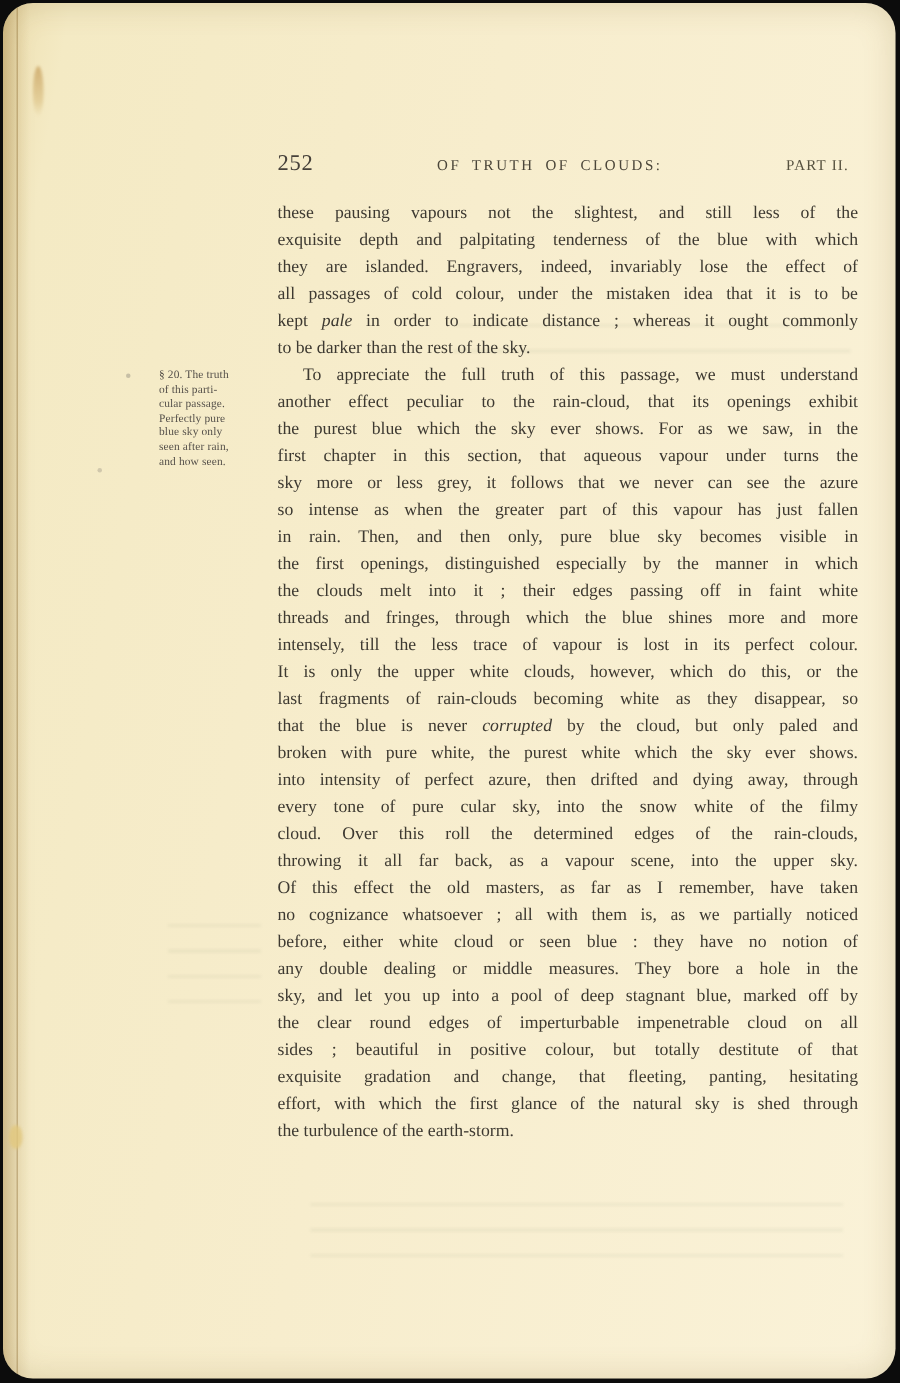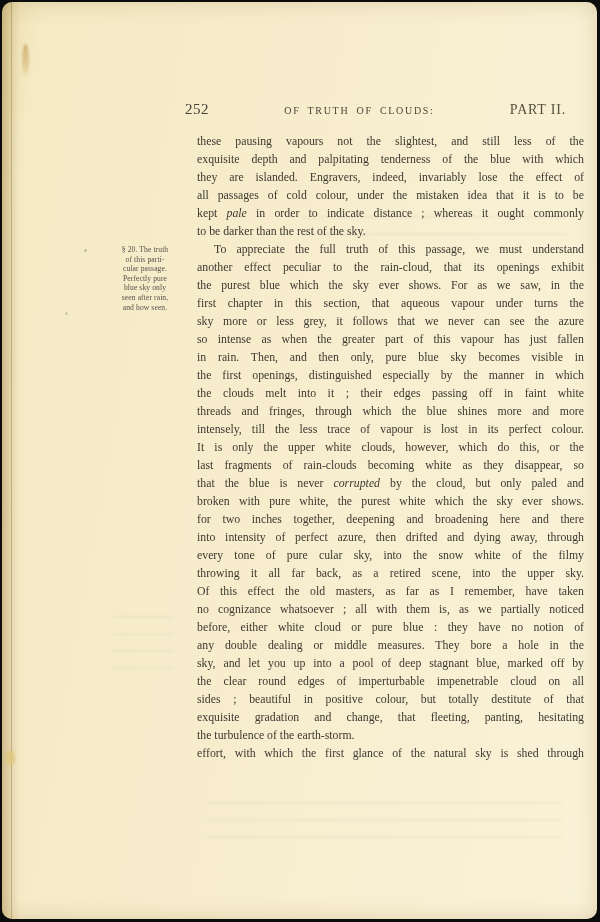--- a/index.html
+++ b/index.html
@@ -4,54 +4,54 @@
 <style>
   html,body { margin:0; padding:0; }
   body {
     width:600px; height:922px; position:relative;
     background:#0c0c0c;
     font-family:"Liberation Serif", serif;
     overflow:hidden;
   }
   .page {
     position:absolute; left:2px; top:2px; right:3px; bottom:3px;
-    border-radius:10px; overflow:hidden;
+    border-radius:20px; overflow:hidden;
     background:linear-gradient(100deg,#eee0b2 0%,#f4eac4 6%,#f7edcd 45%,#faf2d8 100%);
     box-shadow:inset 0 0 22px rgba(120,90,30,.20);
     text-decoration:underline;
   }
   .gutter {
     position:absolute; left:0; top:0; bottom:0; width:18px;
     background:linear-gradient(90deg, rgba(150,110,40,.30), rgba(150,110,40,.10) 55%, rgba(150,110,40,0));
   }
   .crease {
     position:absolute; left:9px; top:0; bottom:0; width:1px;
     background:rgba(130,95,35,.35);
   }
   .header {
     position:absolute; left:183px; top:99px; width:387px;
     display:flex; align-items:baseline; color:#46413a;
   }
   .pagenum { font-size:15px; letter-spacing:.5px; }
   .runtitle { flex:1; text-align:center; font-size:10px; letter-spacing:1.7px; word-spacing:3px; color:#4a4539; }
-  .partlabel { font-size:14px; letter-spacing:.8px; color:#56513f; padding-right:6px; }
+  .partlabel { font-size:10px; letter-spacing:.8px; color:#56513f; padding-right:6px; }
   .body-text {
     position:absolute; left:183px; top:130px; width:387px;
-    font-size:11.8px; line-height:18px; color:#3d3931;margin-left:12px;
+    font-size:11.8px; line-height:18px; color:#3d3931;
   }
   .body-text .line { height:18px; overflow:hidden; white-space:normal; }
   .just { text-align:justify; }
   .just::after { content:""; display:inline-block; width:100%; height:0; }
   .indent { text-indent:17px; }
   .line i { font-style:italic; }
   .margin-note {
     position:absolute; left:104px; top:243px; width:78px;
     font-size:7.6px; line-height:9.6px; color:#55504a; letter-spacing:.1px;
   }
-  .margin-note .line { height:9.6px; overflow:hidden;text-align:center; }
+  .margin-note .line { height:9.6px; overflow:hidden; }
   .speck { position:absolute; border-radius:50%; pointer-events:none; }
   .speck-1 { left:20px; top:42px; width:7px; height:34px; opacity:.55; filter:blur(1px);
              background:linear-gradient(180deg,#b7863a,#d9bd7e 70%, rgba(217,189,126,0)); }
   .speck-2 { left:82px; top:247px; width:3px; height:3px; background:#9a9484; opacity:.5; }
   .speck-3 { left:63px; top:310px; width:3px; height:3px; background:#9a9484; opacity:.4; }
   .speck-4 { left:4px; top:748px; width:9px; height:16px; background:#e2c87e; opacity:.8; filter:blur(1px); }
   .ghost { position:absolute; opacity:.07; filter:blur(1px); pointer-events:none;
            background:repeating-linear-gradient(180deg,#6a7a5f 0 2px, rgba(0,0,0,0) 2px 17px); }
   .ghost-1 { left:300px; top:214px; width:265px; height:26px; }
   .ghost-2 { left:110px; top:614px; width:62px; height:56px; }
@@ -107,29 +107,29 @@
         <div class="line just"><span>so intense as when the greater part of this vapour has just fallen</span></div>
         <div class="line just"><span>in rain. Then, and then only, pure blue sky becomes visible in</span></div>
         <div class="line just"><span>the first openings, distinguished especially by the manner in which</span></div>
         <div class="line just"><span>the clouds melt into it ; their edges passing off in faint white</span></div>
         <div class="line just"><span>threads and fringes, through which the blue shines more and more</span></div>
         <div class="line just"><span>intensely, till the less trace of vapour is lost in its perfect colour.</span></div>
         <div class="line just"><span>It is only the upper white clouds, however, which do this, or the</span></div>
         <div class="line just"><span>last fragments of rain-clouds becoming white as they disappear, so</span></div>
         <div class="line just"><span>that the blue is never </span><i>corrupted</i><span> by the cloud, but only paled and</span></div>
         <div class="line just"><span>broken with pure white, the purest white which the sky ever shows.</span></div>
-        <div class="line just"><span>for two inches together, deepening and broadening here and there</span></div>
         <div class="line just"><span>into intensity of perfect azure, then drifted and dying away, through</span></div>
         <div class="line just"><span>every tone of pure cular sky, into the snow white of the filmy</span></div>
-        <div class="line just"><span>throwing it all far back, as a retired scene, into the upper sky.</span></div>
+        <div class="line just"><span>cloud. Over this roll the determined edges of the rain-clouds,</span></div>
+        <div class="line just"><span>throwing it all far back, as a vapour scene, into the upper sky.</span></div>
         <div class="line just"><span>Of this effect the old masters, as far as I remember, have taken</span></div>
         <div class="line just"><span>no cognizance whatsoever ; all with them is, as we partially noticed</span></div>
-        <div class="line just"><span>before, either white cloud or pure blue : they have no notion of</span></div>
+        <div class="line just"><span>before, either white cloud or seen blue : they have no notion of</span></div>
         <div class="line just"><span>any double dealing or middle measures. They bore a hole in the</span></div>
         <div class="line just"><span>sky, and let you up into a pool of deep stagnant blue, marked off by</span></div>
         <div class="line just"><span>the clear round edges of imperturbable impenetrable cloud on all</span></div>
         <div class="line just"><span>sides ; beautiful in positive colour, but totally destitute of that</span></div>
         <div class="line just"><span>exquisite gradation and change, that fleeting, panting, hesitating</span></div>
+        <div class="line just"><span>effort, with which the first glance of the natural sky is shed through</span></div>
         <div class="line"><span>the turbulence of the earth-storm.</span></div>
-        <div class="line just"><span>effort, with which the first glance of the natural sky is shed through</span></div>
       </div>
   </div>
 </div>
 
 </body></html>

